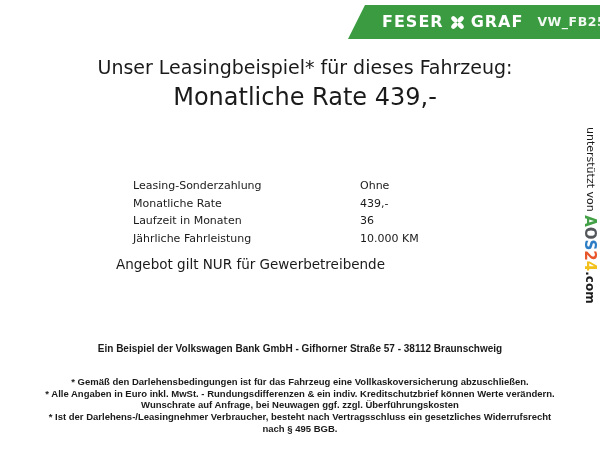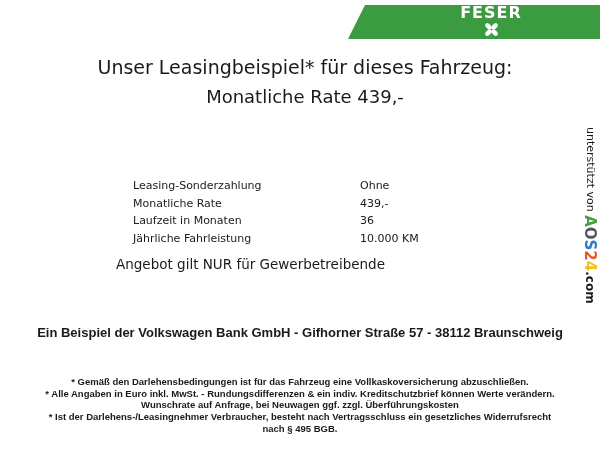--- a/index.html
+++ b/index.html
@@ -13,49 +13,48 @@
   }
   .page { position: relative; width: 600px; height: 450px; }
 
   
   .banner {
     position: absolute; top: 5px; right: 0;
     width: 252px; height: 34px;
     display: flex; align-items: center;
     padding-left: 34px; box-sizing: border-box;
     clip-path: polygon(17px 0, 100% 0, 100% 100%, 0 100%);
-    flex-direction: column;
   }
   .brand-word {
     color: #ffffff; font-weight: 700; font-size: 16px;
     letter-spacing: 1px; line-height: 1;
   }
   .clover { margin: 0 5px; display: inline-flex; }
   .banner-code {
     color: rgba(255,255,255,0.93); font-weight: 700; font-size: 12.5px;
     letter-spacing: 0.5px; margin-left: 14px; line-height: 1;
   }
 
   
   .headings { position: absolute; top: 55px; left: 0; width: 600px; padding-left: 10px; box-sizing: border-box; text-align: center; }
   .h1 { font-size: 19px; line-height: 24px; font-weight: 400; }
-  .h2 { font-size: 18px; line-height: 32px; font-weight: 400; margin-top: 2px; }
+  .h2 { font-size: 24px; line-height: 32px; font-weight: 400; margin-top: 2px; }
 
   
   .details { position: absolute; top: 177px; left: 133px; font-size: 11px; }
   .detail-row { display: flex; line-height: 17.5px; }
   .detail-label { width: 227px; }
   .detail-value { }
   .offer-note { position: absolute; top: 256px; left: 116px; font-size: 13.5px; line-height: 17.5px; }
 
   
   .bank-line {
-    position: absolute; top: 327px; left: 0; width: 600px;
+    position: absolute; top: 343px; left: 0; width: 600px;
     text-align: center; font-family: "Liberation Sans", sans-serif;
-    font-size: 13px; font-weight: 700; line-height: 12px;
+    font-size: 10px; font-weight: 700; line-height: 12px;
   }
   .fine-print {
     position: absolute; top: 376px; left: 0; width: 600px;
     text-align: center; font-family: "Liberation Sans", sans-serif;
     font-size: 9.5px; font-weight: 700;
   }
   .fine-line { line-height: 11.7px; white-space: nowrap; }
 
   
   .side-credit {

